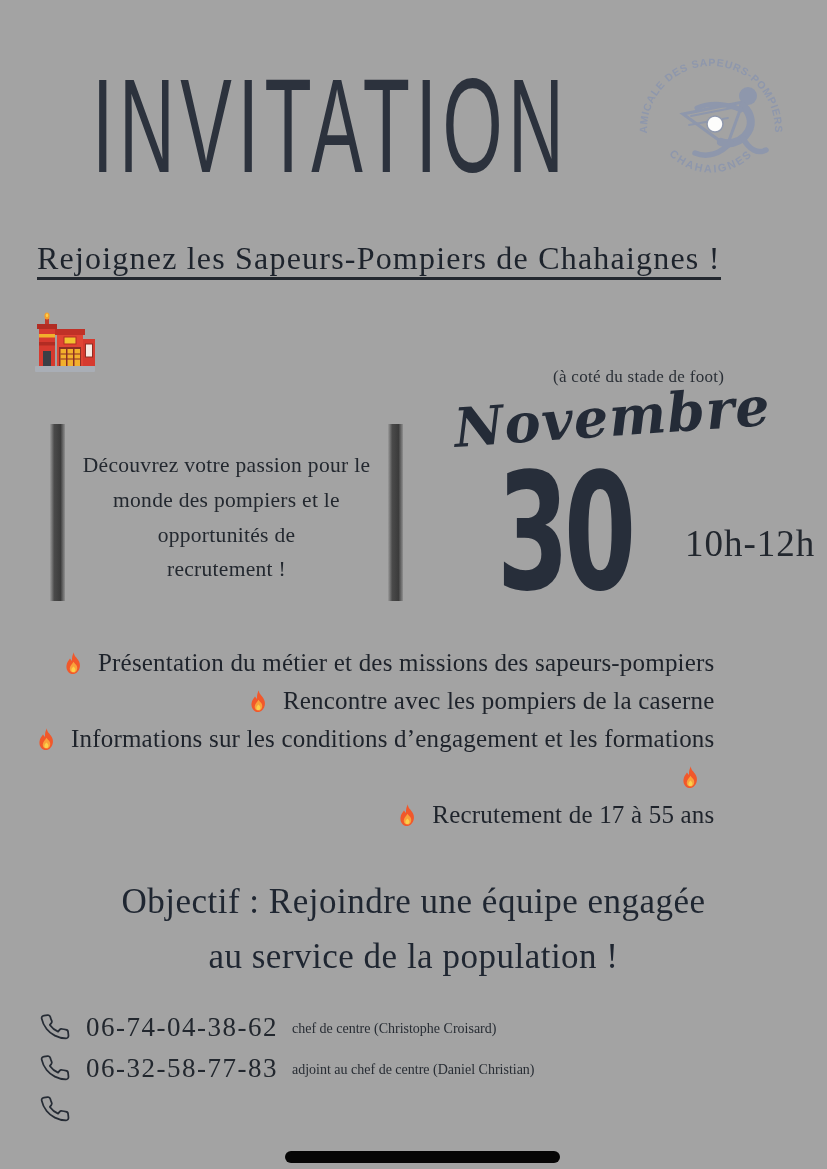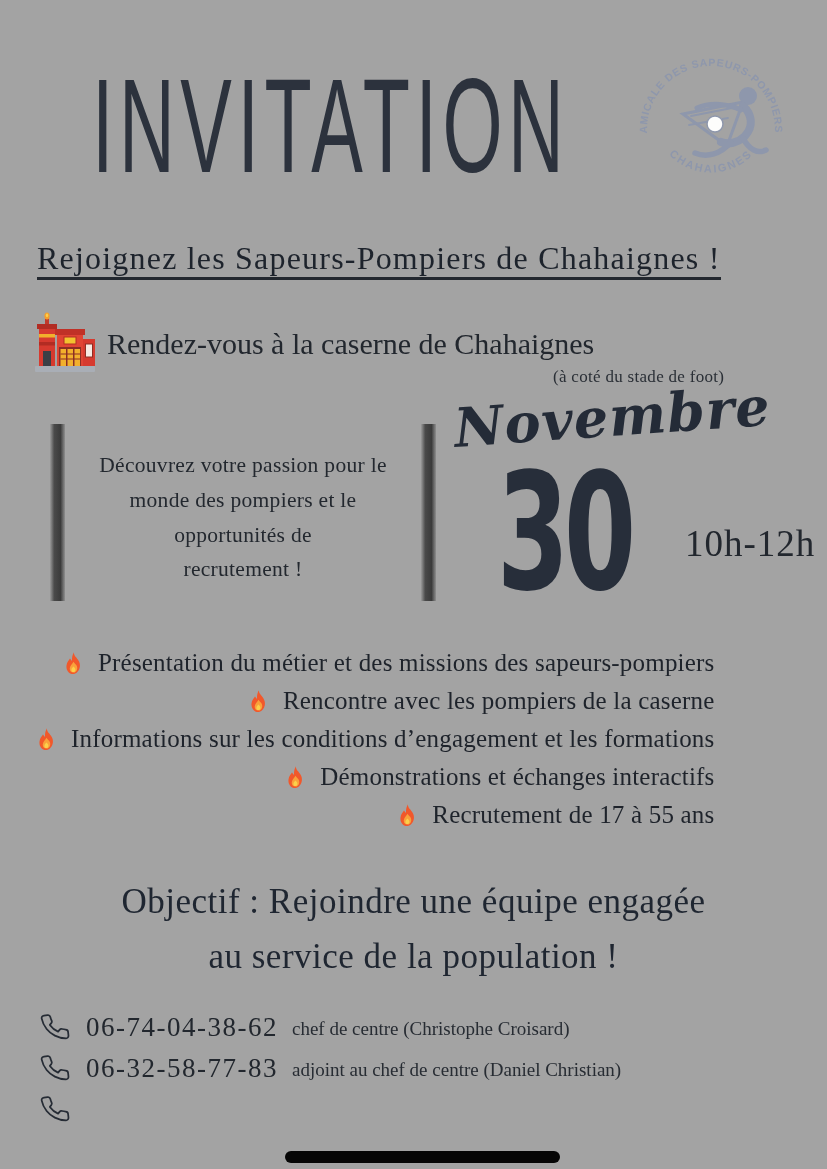--- a/index.html
+++ b/index.html
@@ -24,21 +24,21 @@
     position:absolute;left:37px;top:240px;
     font-size:32px;letter-spacing:1.2px;color:#1d232c;
     border-bottom:3px solid #23282f;white-space:nowrap;
   }
   
   .meeting{position:absolute;left:33px;top:312px;display:flex;align-items:center;}
   .meeting .station{width:64px;height:64px;flex:0 0 auto;}
   .meeting .mtext{font-size:30px;color:#22272e;margin-left:10px;white-space:nowrap;}
   .meeting-note{position:absolute;left:553px;top:367px;font-size:17px;color:#2a2f36;letter-spacing:0.3px;}
   
-  .quote{position:absolute;left:50px;top:424px;width:386px;height:177px;}
+  .quote{position:absolute;left:50px;top:424px;width:353px;height:177px;}
   .quote .bar{position:absolute;top:0;bottom:0;width:15px;
     background:linear-gradient(90deg,#9b9b9b 0%,#4a4a4a 28%,#3b3b3b 70%,#8f8f8f 100%);}
   .quote .bar.left{left:0;}
   .quote .bar.right{right:0;}
   .quote .qtext{
     position:absolute;left:18px;right:18px;top:24px;text-align:center;
     font-size:21.5px;line-height:1.62;color:#23282f;letter-spacing:0.3px;
   }
   
   .month{
@@ -60,21 +60,21 @@
   .brow svg{width:21px;height:27px;flex:0 0 auto;margin-right:14px;}
   .brow .btext{font-size:25px;color:#1e232b;white-space:nowrap;letter-spacing:0.2px;}
   
   .objective{position:absolute;left:0;right:0;top:874px;text-align:center;
     font-size:35px;line-height:1.58;color:#1f2631;letter-spacing:0.5px;}
   
   .contacts{position:absolute;left:40px;top:1010px;}
   .crow{display:flex;align-items:center;height:34px;margin-bottom:7px;}
   .crow svg{width:30px;height:30px;flex:0 0 auto;transform:rotate(-6deg);}
   .crow .cnum{font-size:27px;letter-spacing:1.5px;color:#22272e;margin-left:16px;min-width:172px;white-space:nowrap;}
-  .crow .crole{font-size:19px;color:#272c33;margin-left:14px;padding-top:4px;white-space:nowrap;}
+  .crow .crole{font-size:14px;color:#272c33;margin-left:14px;padding-top:4px;white-space:nowrap;}
   
   .bottom-bar{position:absolute;left:285px;top:1151px;width:275px;height:12px;background:#060606;border-radius:7px;}
 </style>
 </head>
 <body>
 
 <div class="page">
 
   <div class="title">INVITATION</div>
 
@@ -119,21 +119,20 @@
       <rect x="24" y="23" width="26" height="31" fill="#e04434"></rect>
       <rect x="31" y="25" width="12" height="7" fill="#f2c230" stroke="#b22c23" stroke-width="1"></rect>
       <rect x="26" y="35" width="22" height="19" fill="#8c2e24"></rect>
       <rect x="27.5" y="37" width="5.5" height="17" fill="#f2b02c"></rect>
       <rect x="34.5" y="37" width="5.5" height="17" fill="#f2b02c"></rect>
       <rect x="41.5" y="37" width="5.5" height="17" fill="#f2b02c"></rect>
       <path d="M27.5 42 h20 M27.5 47 h20" stroke="#8c2e24" stroke-width="1.2"></path>
       <rect x="50" y="27" width="12" height="27" fill="#d63a2f"></rect>
       <rect x="52.5" y="32" width="7" height="13" fill="#f7e9e2" stroke="#8c2e24" stroke-width="1"></rect>
     </svg>
-    <div class="mtext">Rendez-vous à la caserne de Chahaignes</div>
   </div>
   <div class="meeting-note">(à coté du stade de foot)</div>
 
   <div class="quote">
     <div class="bar left"></div>
     <div class="bar right"></div>
     <div class="qtext">
       <div>Découvrez votre passion pour le</div>
       <div>monde des pompiers et le</div>
       <div>opportunités de</div>
@@ -169,21 +168,20 @@
         <path d="M11.9 17.5 C13 19 14.3 19.6 14.2 21.3 C14.1 22.9 13 23.8 11.8 23.8 C10.5 23.8 9.5 22.8 9.6 21.3 C9.7 19.6 11 18.9 11.9 17.5Z" fill="#fcd04b"></path>
       </svg>
       <span class="btext">Informations sur les conditions d’engagement et les formations</span>
     </div>
     <div class="brow">
       <svg viewBox="0 0 24 28">
         <path d="M12.5 1 C12 5 16 7 18 11 C20.5 15.5 19.5 21 15.5 24.5 C13.8 25.8 11 26.4 9 25.6 C5.5 24.2 3.5 20.4 4 16.2 C4.4 12.8 6.5 10.4 8 8.4 C8.8 9.6 9.3 10.4 10.3 11.2 C10 7.4 10.8 3.6 12.5 1Z" fill="#f1582b"></path>
         <path d="M12 12 C14 15 16.5 16 16.3 19.3 C16.1 22.5 14 24.4 11.8 24.4 C9.5 24.4 7.6 22.4 7.7 19.7 C7.8 16.7 10.5 15 12 12Z" fill="#f9a13b"></path>
         <path d="M11.9 17.5 C13 19 14.3 19.6 14.2 21.3 C14.1 22.9 13 23.8 11.8 23.8 C10.5 23.8 9.5 22.8 9.6 21.3 C9.7 19.6 11 18.9 11.9 17.5Z" fill="#fcd04b"></path>
       </svg>
-      <span class="btext">Démonstrations et échanges interactifs</span>
     </div>
     <div class="brow">
       <svg viewBox="0 0 24 28">
         <path d="M12.5 1 C12 5 16 7 18 11 C20.5 15.5 19.5 21 15.5 24.5 C13.8 25.8 11 26.4 9 25.6 C5.5 24.2 3.5 20.4 4 16.2 C4.4 12.8 6.5 10.4 8 8.4 C8.8 9.6 9.3 10.4 10.3 11.2 C10 7.4 10.8 3.6 12.5 1Z" fill="#f1582b"></path>
         <path d="M12 12 C14 15 16.5 16 16.3 19.3 C16.1 22.5 14 24.4 11.8 24.4 C9.5 24.4 7.6 22.4 7.7 19.7 C7.8 16.7 10.5 15 12 12Z" fill="#f9a13b"></path>
         <path d="M11.9 17.5 C13 19 14.3 19.6 14.2 21.3 C14.1 22.9 13 23.8 11.8 23.8 C10.5 23.8 9.5 22.8 9.6 21.3 C9.7 19.6 11 18.9 11.9 17.5Z" fill="#fcd04b"></path>
       </svg>
       <span class="btext">Recrutement de 17 à 55 ans</span>
     </div>
   </div>

